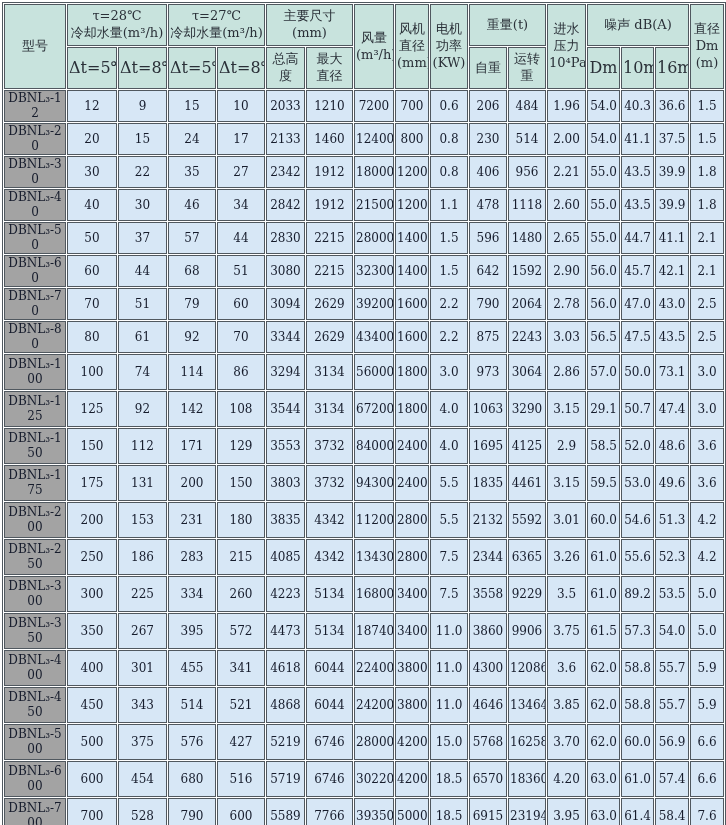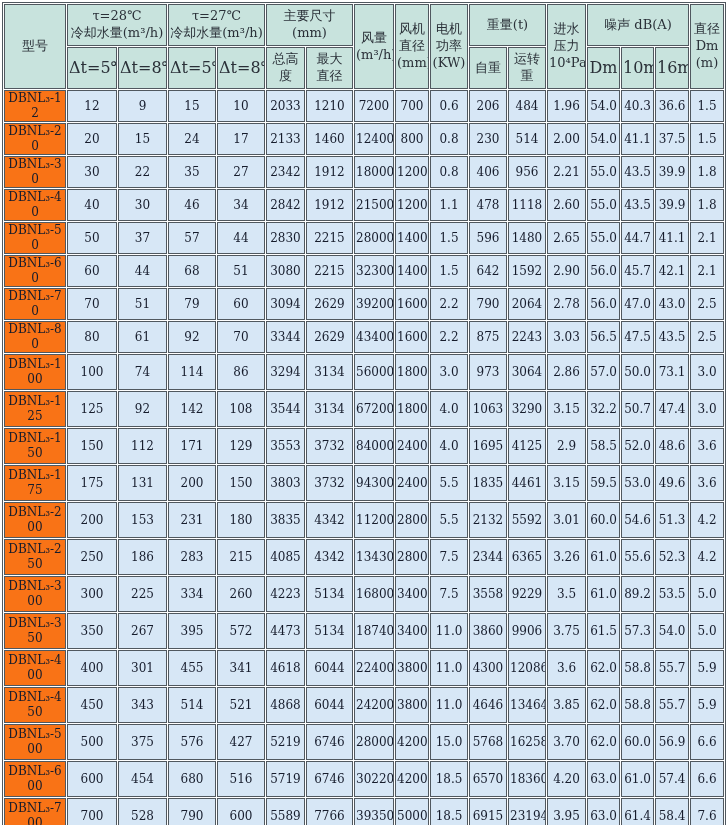--- a/index.html
+++ b/index.html
@@ -36,21 +36,21 @@
   thead tr.h1 th{height:42px;}
   thead tr.h2 th{height:42px;}
   tbody td{
     background:#d7e7f6;
     font-size:12px;
     line-height:1.25;
     white-space:nowrap;
     color:#161c2c;
   }
   tbody td.model{
-    background:#f97316;
+    background:#a3a3a3;
     white-space:normal;
     word-break:break-all;
     font-family:"DejaVu Serif","Liberation Serif",serif;
     padding:0 2px;
     text-align:center;
   }
   tr.row-short td{height:17px;}
   tr.row-tall td{height:36px;}
   .hline{display:block;}
 </style>
@@ -321,21 +321,21 @@
           <td>142</td>
           <td>108</td>
           <td>3544</td>
           <td>3134</td>
           <td>67200</td>
           <td>1800</td>
           <td>4.0</td>
           <td>1063</td>
           <td>3290</td>
           <td>3.15</td>
-          <td>32.2</td>
+          <td>29.1</td>
           <td>50.7</td>
           <td>47.4</td>
           <td>3.0</td>
         </tr>
         <tr class="row-tall">
           <td class="model">DBNL₃-150</td>
           <td>150</td>
           <td>112</td>
           <td>171</td>
           <td>129</td>

